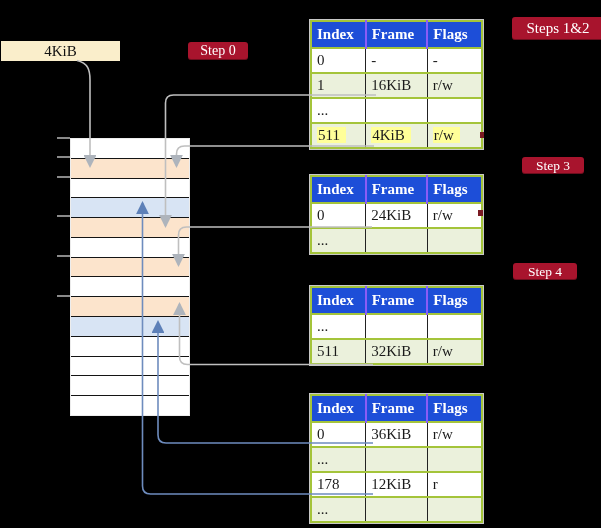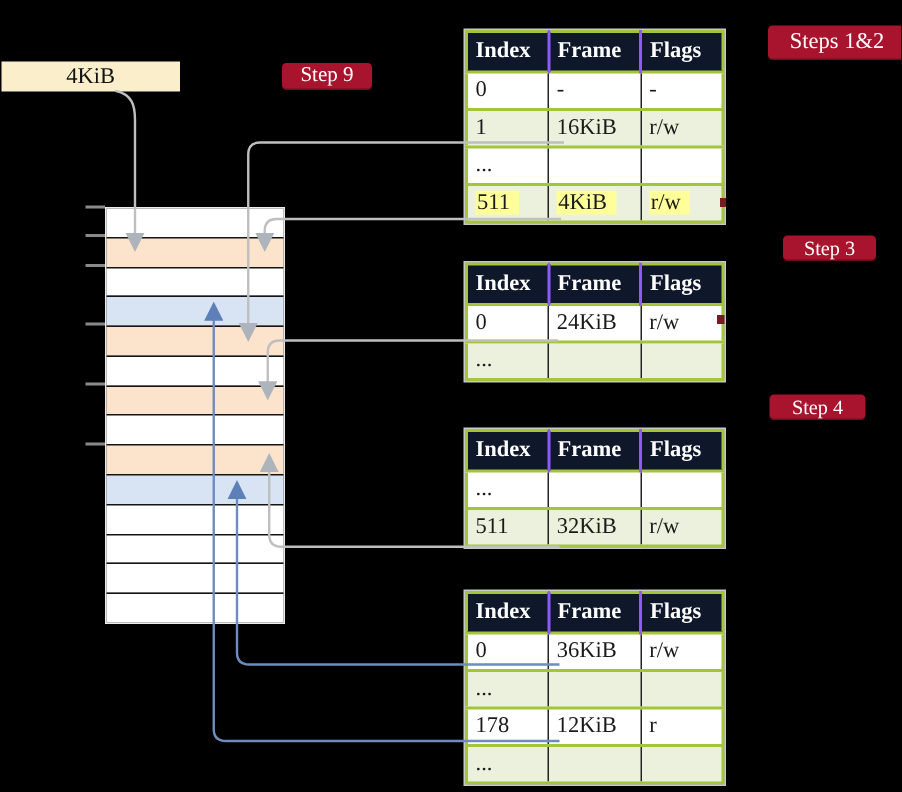--- a/index.html
+++ b/index.html
@@ -38,21 +38,21 @@
   
   table.pt{
     position:absolute;width:173px;border-collapse:collapse;z-index:2;
     border:2px solid #A4C43A;outline:1px solid #c8c8c8;background:#fff;
     table-layout:fixed;
   }
   table.pt col.c-index{width:54px;}
   table.pt col.c-frame{width:61px;}
   table.pt col.c-flags{width:54px;}
   table.pt th{
-    background:#0f172a;color:#fff;font-weight:bold;font-size:15px;
+    background:#1d4ed8;color:#fff;font-weight:bold;font-size:15px;
     text-align:left;height:23px;padding:1px 0 1px 5px;
   }
   table.pt th + th{border-left:2px solid #8b5cf6;}
   table.pt td{
     font-size:15px;height:21px;padding:1px 0 1px 5px;
     border-top:2px solid #A4C43A;background:#fff;white-space:nowrap;overflow:hidden;
   }
   table.pt td + td{border-left:1px solid #222;}
   table.pt tr.alt td{background:#EBF1DC;}
   table.pt .hl{background:#FFFF99;padding:0 6px 0 1px;}
@@ -70,21 +70,21 @@
 </head>
 <body>
 
 <div id="canvas">
 
   <div class="size-box">
     <span>4KiB</span>
   </div>
 
   <div class="badge step0">
-      <span>Step 9</span>
+      <span>Step 0</span>
     </div>
   <div class="badge steps12">
       <span>Steps 1&amp;2</span>
     </div>
   <div class="badge step3">
       <span>Step 3</span>
     </div>
   <div class="badge step4">
       <span>Step 4</span>
     </div>

